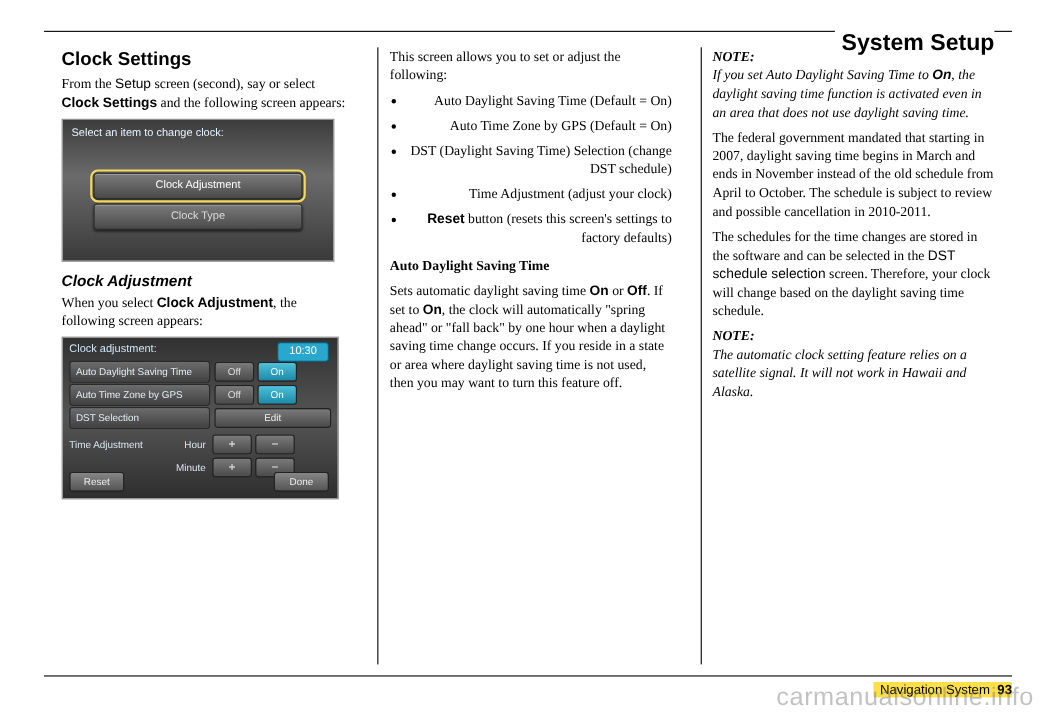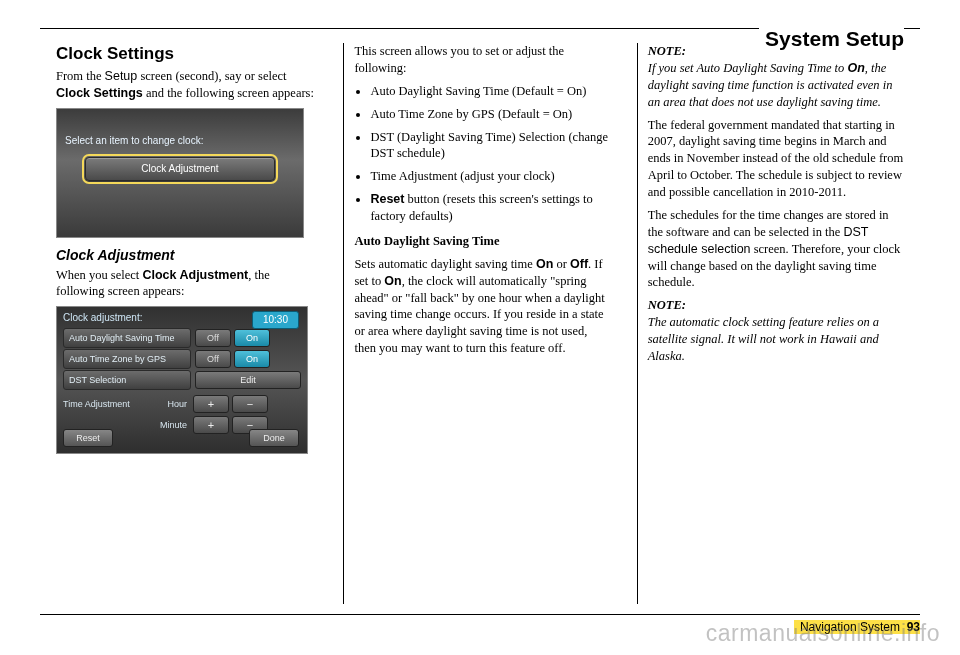--- a/index.html
+++ b/index.html
@@ -74,41 +74,40 @@
     h3.sub {
       font-family: Arial, Helvetica, sans-serif;
       font-size: 14px;
       font-style: italic;
       font-weight: bold;
       margin: 8px 0 2px 0;
     }
     .b { font-weight: bold; }
     .sans { font-family: Arial, Helvetica, sans-serif; }
     .i { font-style: italic; }
-    ul.bullets { list-style: disc; margin: 4px 0 4px 16px; }
+    ul.bullets { list-style: disc; margin: 4px 0 4px 16px; text-align: right; }
     ul.bullets li { margin-bottom: 6px; }
     p { margin-bottom: 6px; }
     
     .screen1 {
       width: 248px;
       height: 130px;
       background: linear-gradient(#3c3c3c,#6b6b6b 40%,#3a3a3a);
       border: 1px solid #888;
       margin: 6px 0 8px 0;
       position: relative;
       overflow: hidden;
       color: #eee;
       font-family: Arial, sans-serif;
     }
     .screen1 .title {
       position: absolute;
       left: 8px; top: 6px;
       font-size: 10px;
       color: #e8f4ff;
-      margin-top: 19px;
     }
     .screen1 .btnstack {
       position: absolute;
       left: 28px; right: 28px; top: 48px;
     }
     .screen1 .mbtn {
       height: 24px;
       background: linear-gradient(#7b7b7b,#4a4a4a);
       border: 1px solid #2a2a2a;
       border-radius: 4px;
@@ -210,20 +209,21 @@
     <div class="col col1">
       <h2 class="section">Clock Settings</h2>
       <p>
         <span>From the </span><span class="sans">Setup</span><span> screen (second), say or select </span><span class="b sans">Clock Settings</span><span> and the following screen appears:</span>
       </p>
 
       <div class="screen1">
         <div class="title">Select an item to change clock:</div>
         <div class="btnstack">
           <div class="mbtn selected">Clock Adjustment</div>
+          <div class="mbtn">Clock Type</div>
         </div>
       </div>
 
       <h3 class="sub">Clock Adjustment</h3>
       <p>
         <span>When you select </span><span class="b sans">Clock Adjustment</span><span>, the following screen appears:</span>
       </p>
 
       <div class="screen2">
         <div class="s2-title">Clock adjustment:</div>

